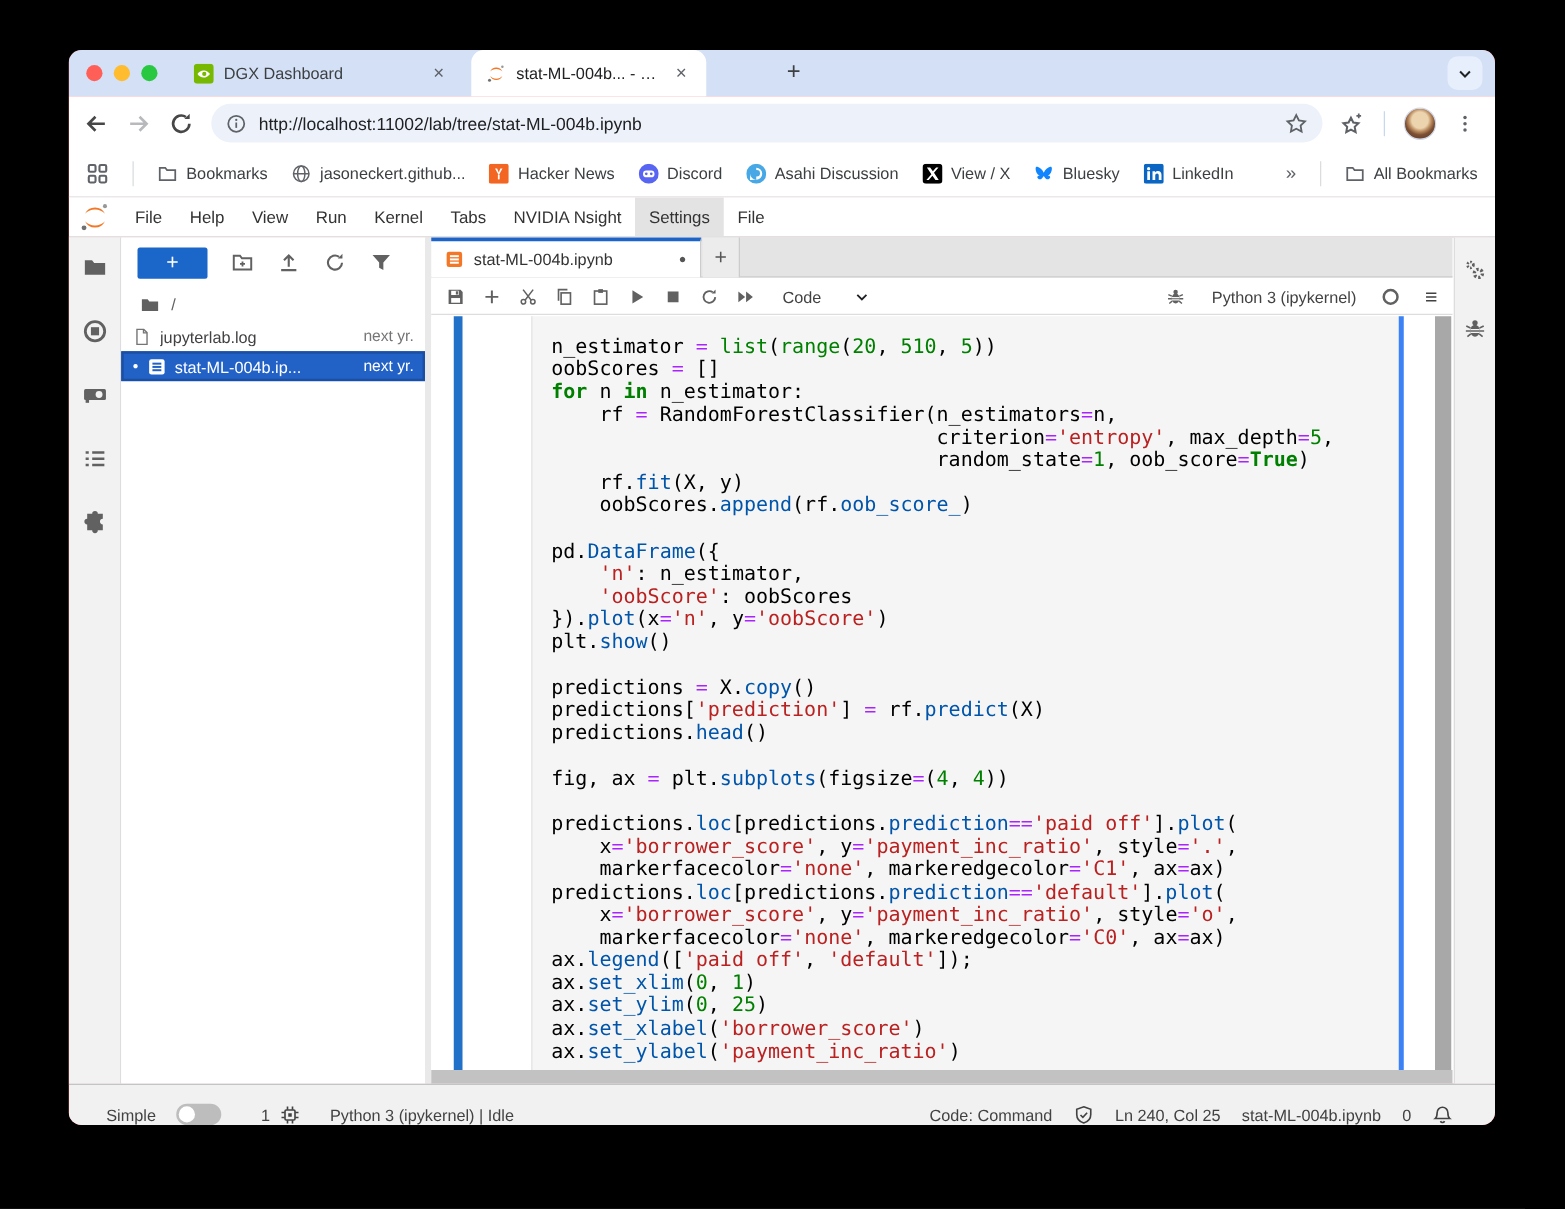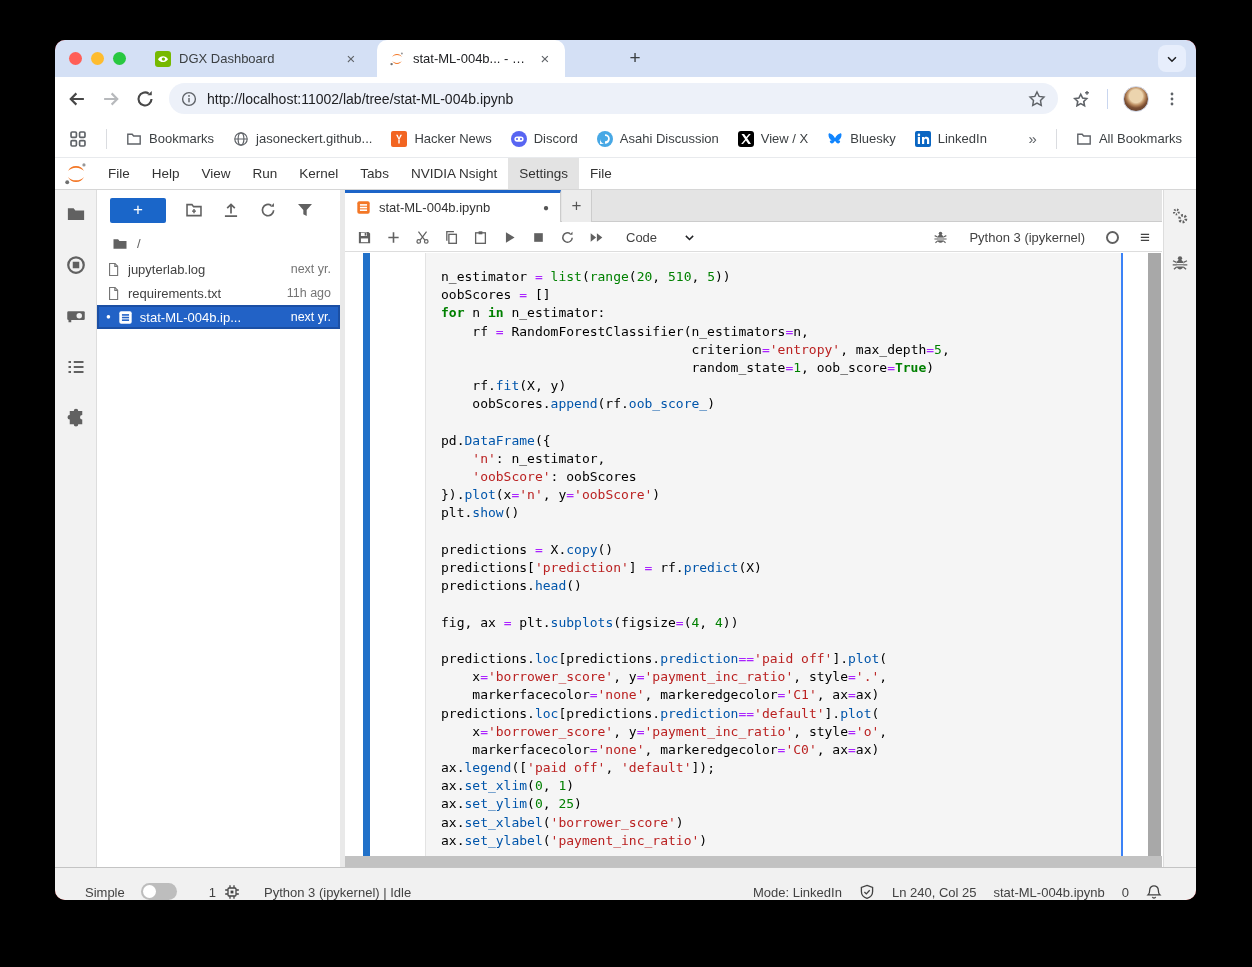--- a/index.html
+++ b/index.html
@@ -113,22 +113,22 @@
   .cell-type .icon{width:13px;height:13px;}
   .nb-toolbar-right{margin-left:auto;display:flex;align-items:center;gap:21px;}
   .nb-toolbar-right .icon{width:15px;height:15px;}
   .kernel-name{font-size:13px;color:#424242;}
   .kernel-circle{width:13px;height:13px;border-radius:50%;border:2px solid #616161;}
   .hamburger{font-size:17px;color:#424242;line-height:1;}
 
   .nb-content{position:absolute;left:0;top:63px;width:100%;height:603px;background:#fff;}
   .cell-bar{position:absolute;left:18px;top:0;width:7px;height:100%;background:#2171c9;}
   .editor{position:absolute;left:80px;top:0;width:698px;height:100%;background:#f5f5f5;
-    border-left:1px solid #e3e3e3;border-right:2px solid #3b82f6;padding:15px 0 0 15px;
-    font-family:"DejaVu Sans Mono","Liberation Mono",monospace;font-size:13px;line-height:18.2px;
+    border-left:1px solid #e3e3e3;border-right:4px solid #3b82f6;padding:15px 0 0 15px;
+    font-family:"DejaVu Sans Mono","Liberation Mono",monospace;font-size:16px;line-height:18.2px;
     white-space:pre;overflow:hidden;}
   .cm-line{height:18.2px;}
   .tok-p{color:#000;}
   .tok-k{color:#008000;font-weight:bold;}
   .tok-b{color:#008000;}
   .tok-n{color:#008000;}
   .tok-s{color:#ba2121;}
   .tok-o{color:#aa22ff;}
   .tok-f{color:#0055aa;}
   .nb-scrollbar{position:absolute;right:1px;top:0;width:13px;height:100%;background:#a8a8a8;}
@@ -437,30 +437,20 @@
           <div class="fb-row">
             <span class="fb-ficon icon">
               <svg viewBox="0 0 16 16">
                 <path d="M3.8 1.6h5.8l2.8 2.8v10H3.8z" fill="#fff" stroke="#757575" stroke-width="1.2"></path>
                 <path d="M9.4 1.6v3h3" fill="none" stroke="#757575" stroke-width="1.2"></path>
               </svg>
             </span>
             <span class="fb-name">jupyterlab.log</span>
             <span class="fb-mod">next yr.</span>
           </div>
-          <div class="fb-row">
-            <span class="fb-ficon icon">
-              <svg viewBox="0 0 16 16">
-                <path d="M3.8 1.6h5.8l2.8 2.8v10H3.8z" fill="#fff" stroke="#757575" stroke-width="1.2"></path>
-                <path d="M9.4 1.6v3h3" fill="none" stroke="#757575" stroke-width="1.2"></path>
-              </svg>
-            </span>
-            <span class="fb-name">requirements.txt</span>
-            <span class="fb-mod">11h ago</span>
-          </div>
           <div class="fb-row selected">
             <span class="run-dot">●</span>
             <span class="fb-ficon icon">
               <svg viewBox="0 0 16 16">
                 <rect x="1.4" y="1.4" width="13.2" height="13.2" rx="2" fill="#fff"></rect>
                 <rect x="4.2" y="4.4" width="7.6" height="1.7" fill="#2262c6"></rect>
                 <rect x="4.2" y="7.2" width="7.6" height="1.7" fill="#2262c6"></rect>
                 <rect x="4.2" y="10" width="7.6" height="1.7" fill="#2262c6"></rect>
               </svg>
             </span>
@@ -602,21 +592,21 @@
     <span class="sb-num">1</span>
     <span class="sb-icon icon" style="margin-left:-8px;">
         <svg viewBox="0 0 16 16" stroke="#424242" fill="none" stroke-width="1.3">
           <rect x="4" y="4" width="8" height="8" rx="1"></rect>
           <rect x="6.6" y="6.6" width="2.8" height="2.8" fill="#424242" stroke="none"></rect>
           <path d="M6 1.2v2.6M10 1.2v2.6M6 12.2v2.6M10 12.2v2.6M1.2 6h2.6M1.2 10h2.6M12.2 6h2.6M12.2 10h2.6"></path>
         </svg>
       </span>
     <span style="margin-left:8px;">Python 3 (ipykernel) | Idle</span>
     <span class="sb-right">
-      <span>Mode: LinkedIn</span>
+      <span>Code: Command</span>
       <span class="sb-icon icon">
           <svg viewBox="0 0 16 16" fill="none" stroke="#424242" stroke-width="1.3">
             <path d="M8 1.4l5.6 2v4.1c0 3.4-2.5 5.9-5.6 6.9-3.1-1-5.6-3.5-5.6-6.9V3.4z"></path>
             <path d="M5.4 8l1.9 1.9 3.4-3.7"></path>
           </svg>
         </span>
       <span>Ln 240, Col 25</span>
       <span>stat-ML-004b.ipynb</span>
       <span>0</span>
       <span class="sb-icon icon">

